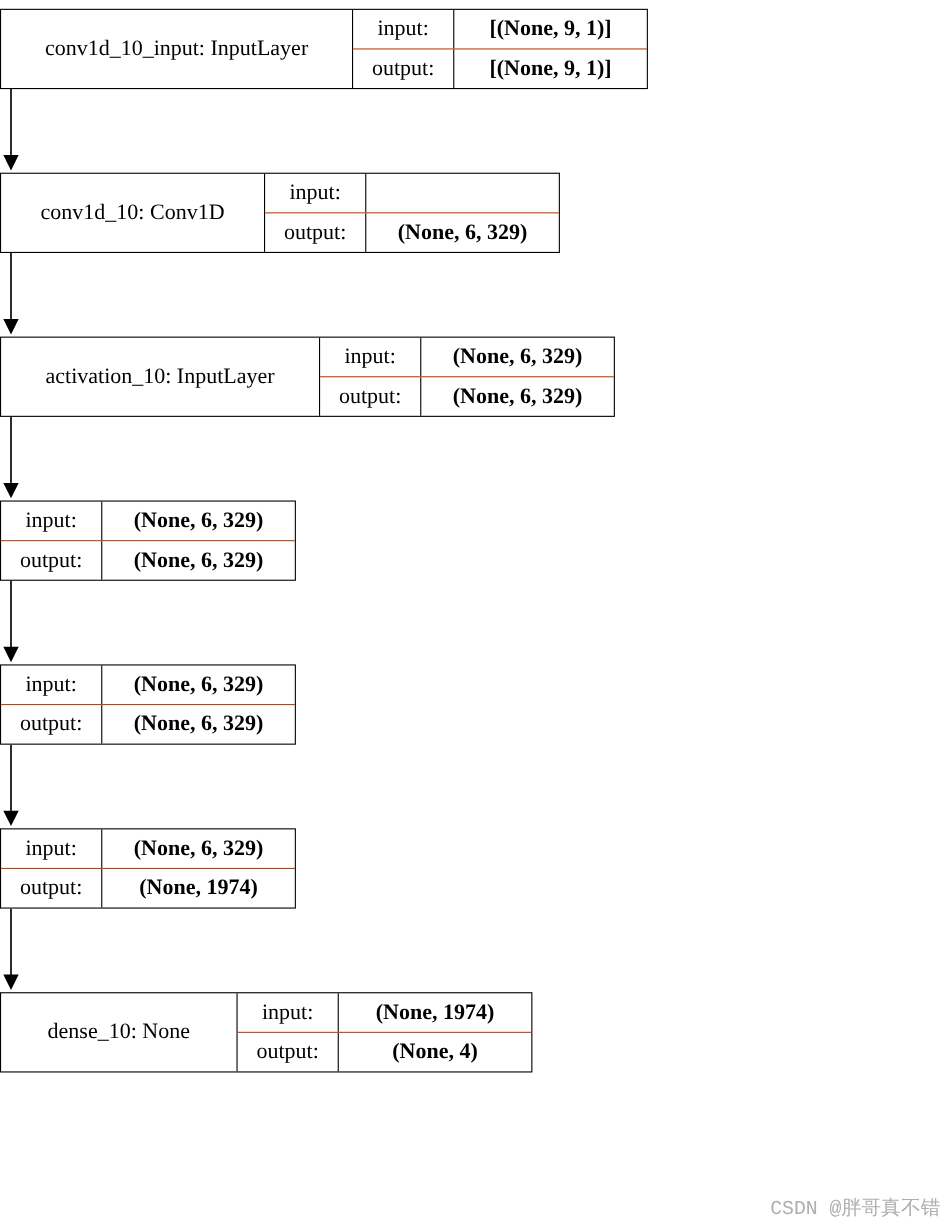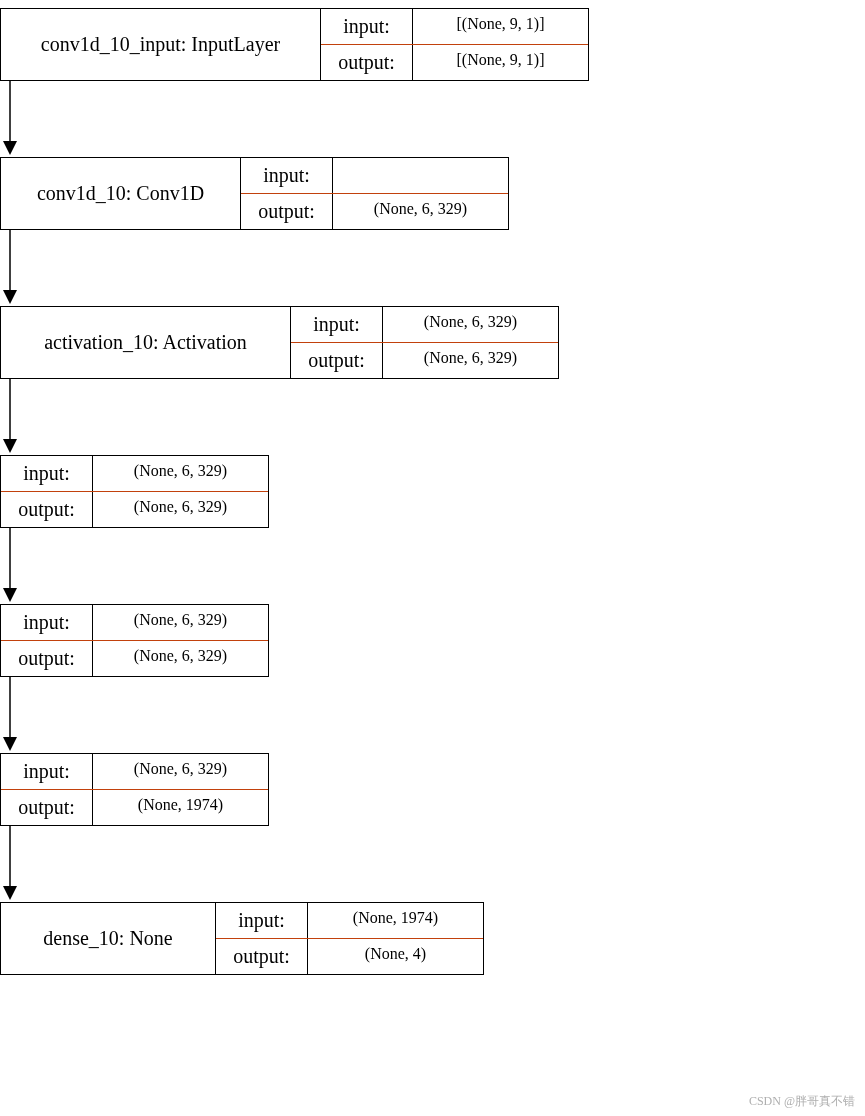--- a/index.html
+++ b/index.html
@@ -41,37 +41,38 @@
     }
     .io-row:first-child { border-bottom: 1px solid #c2410c; }
     .io-label {
       padding: 6px 14px;
       border-right: 1px solid #000;
       font-size: 20px;
       text-align: center;
     }
     .io-shape {
       padding: 6px 14px;
-      font-size: 16px;
+      font-size: 20px;
       text-align: center;
+      font-weight: bold;
     }
     .arrow {
       display: flex;
       justify-content: center;
       align-items: center;
       height: 76px;
     }
     .arrow svg { display: block; }
     .watermark {
       position: absolute;
       right: 10px;
       bottom: 6px;
-      font-size: 12px;
+      font-size: 18px;
       color: rgba(160,160,160,0.85);
-      font-family: Liberation Serif, serif;
+      font-family: Liberation Mono, monospace;
     }
   </style>
 </head>
 <body>
 
 <div class="container" id="diagram">
     <div class="node">
       <div class="name-cell" style="width: 320px;">conv1d_10_input: InputLayer</div>
       <div class="io-col">
         <div class="io-row">
@@ -102,21 +103,21 @@
         </div>
       </div>
     </div>
     <div class="arrow">
       <svg width="20" height="76">
         <line x1="10" y1="0" x2="10" y2="62" stroke="#000" stroke-width="1.5"></line>
         <polygon points="10,74 3,60 17,60" fill="#000"></polygon>
       </svg>
     </div>
     <div class="node">
-      <div class="name-cell" style="width: 290px;">activation_10: Activation</div>
+      <div class="name-cell" style="width: 290px;">activation_10: InputLayer</div>
       <div class="io-col">
         <div class="io-row">
           <div class="io-label" style="width: 92px;">input:</div>
           <div class="io-shape" style="width: 175px;">(None, 6, 329)</div>
         </div>
         <div class="io-row">
           <div class="io-label" style="width: 92px;">output:</div>
           <div class="io-shape" style="width: 175px;">(None, 6, 329)</div>
         </div>
       </div>

